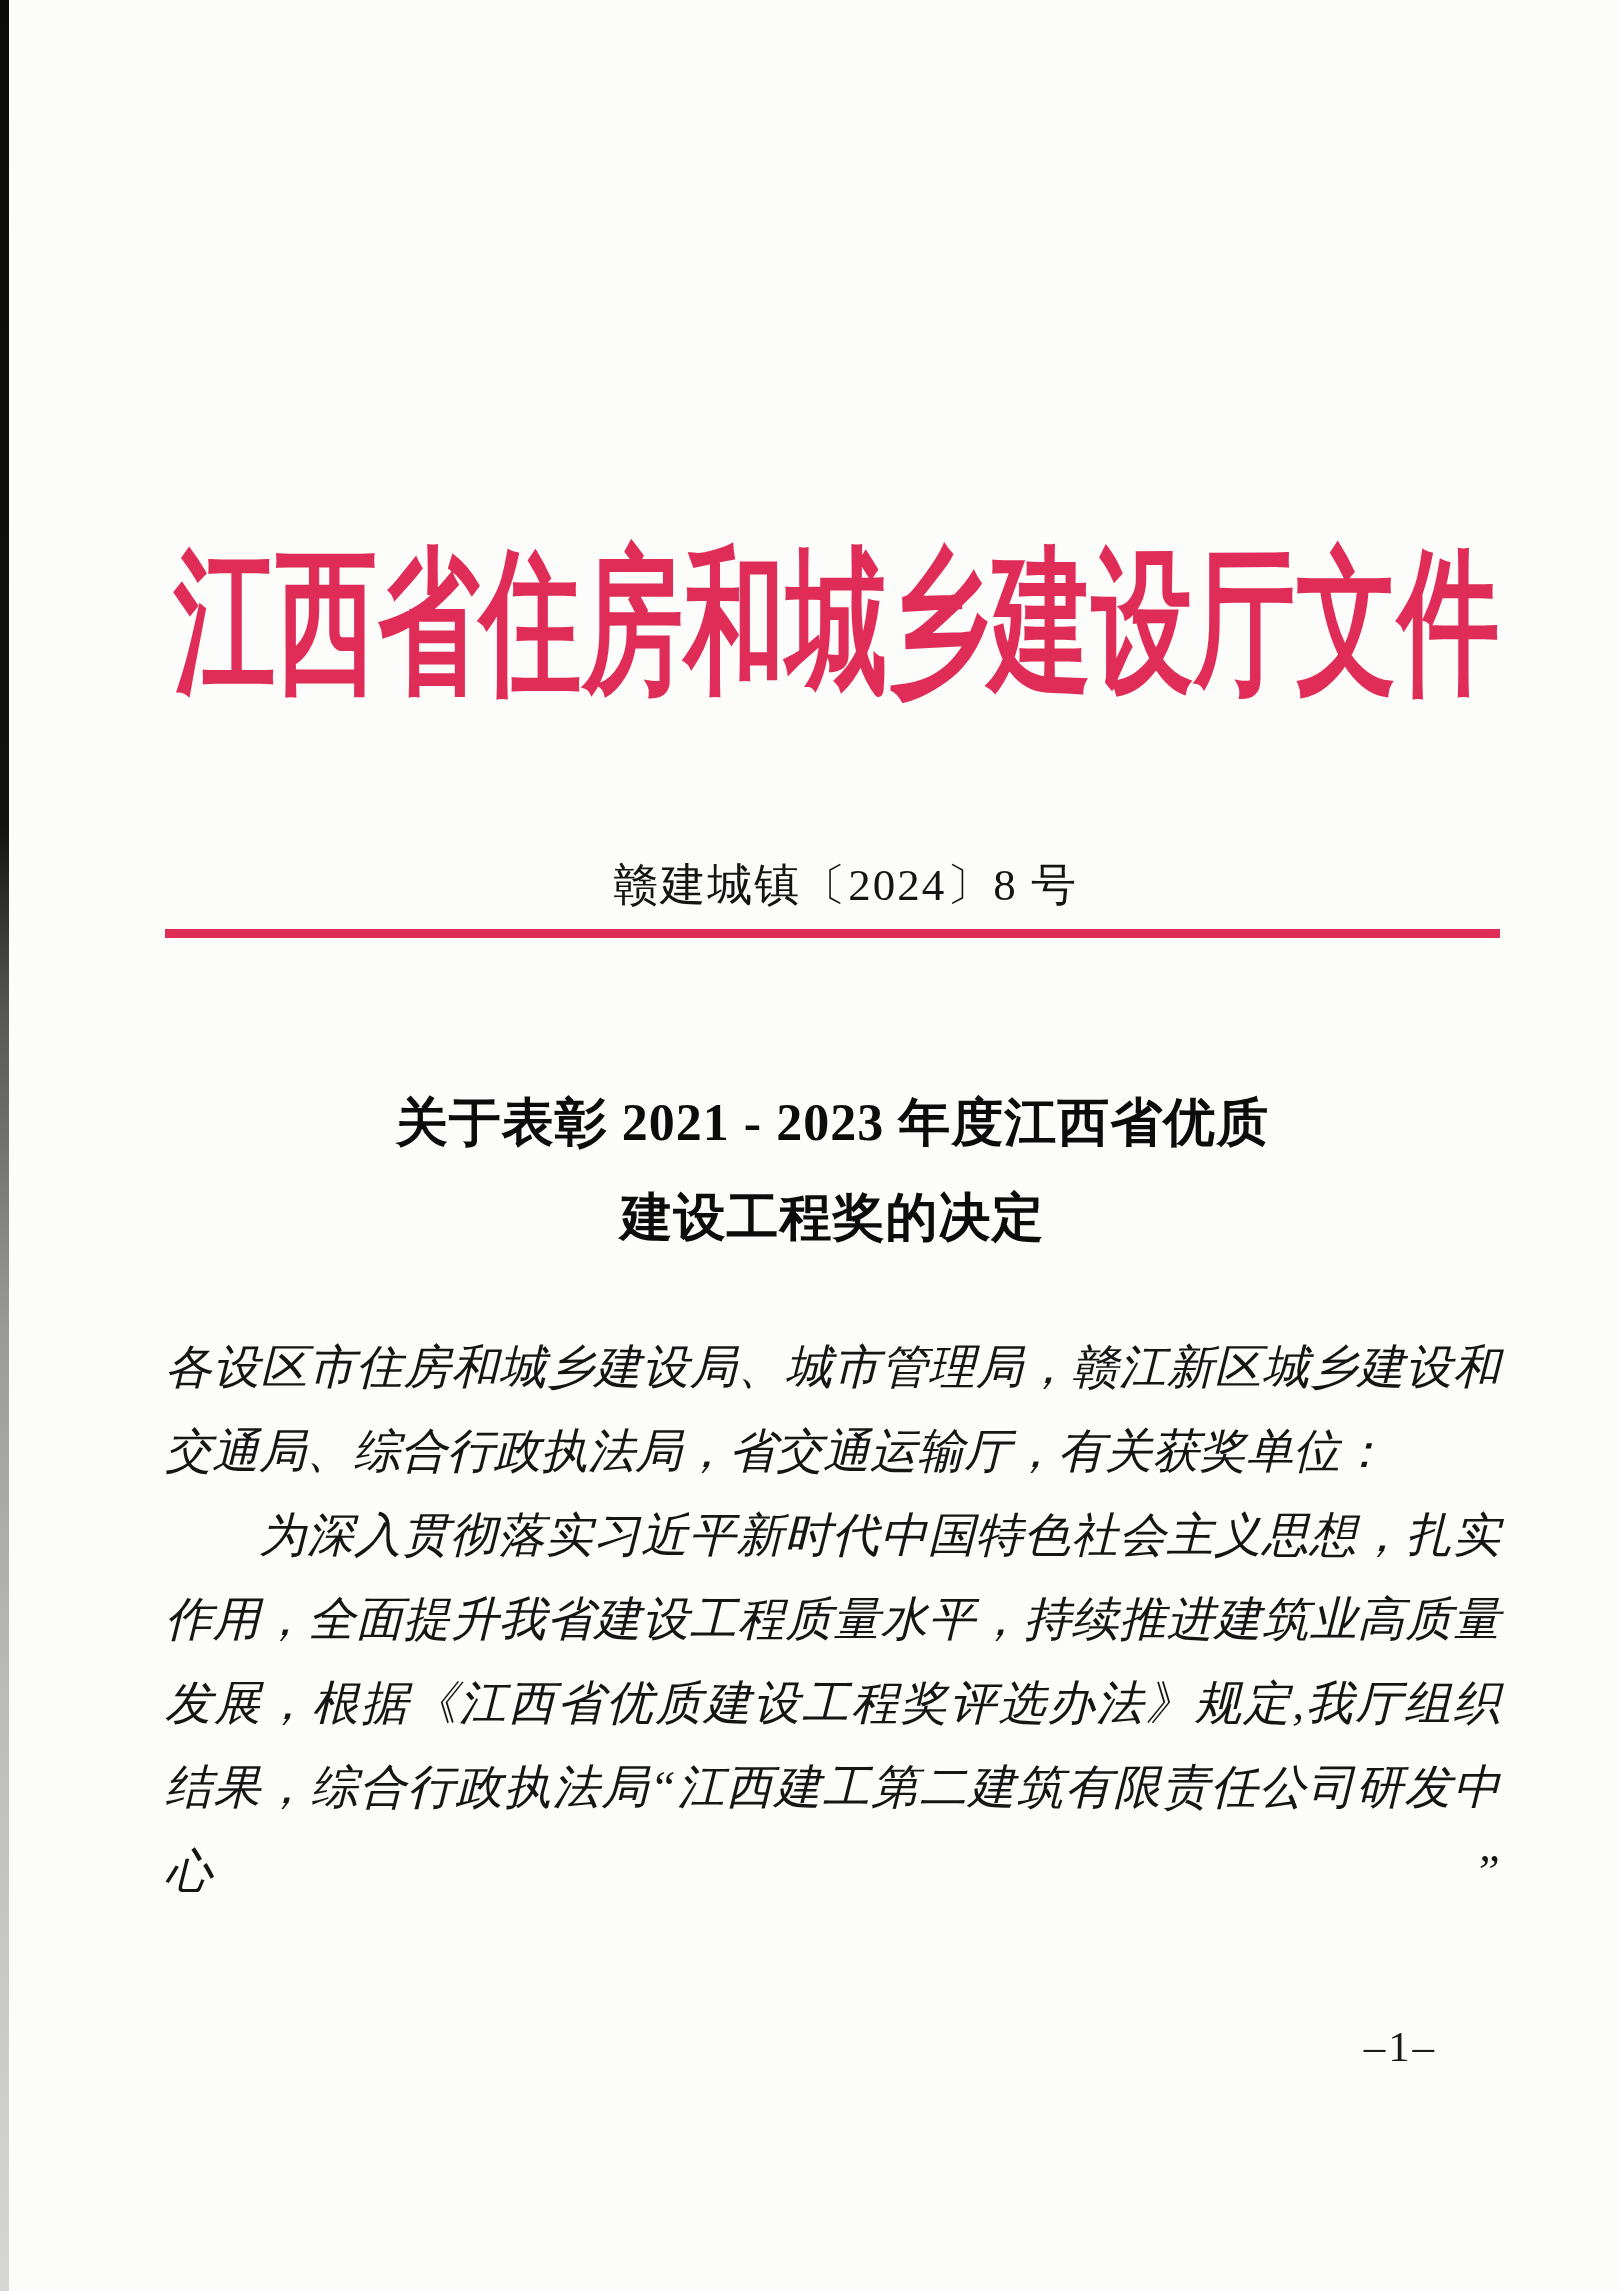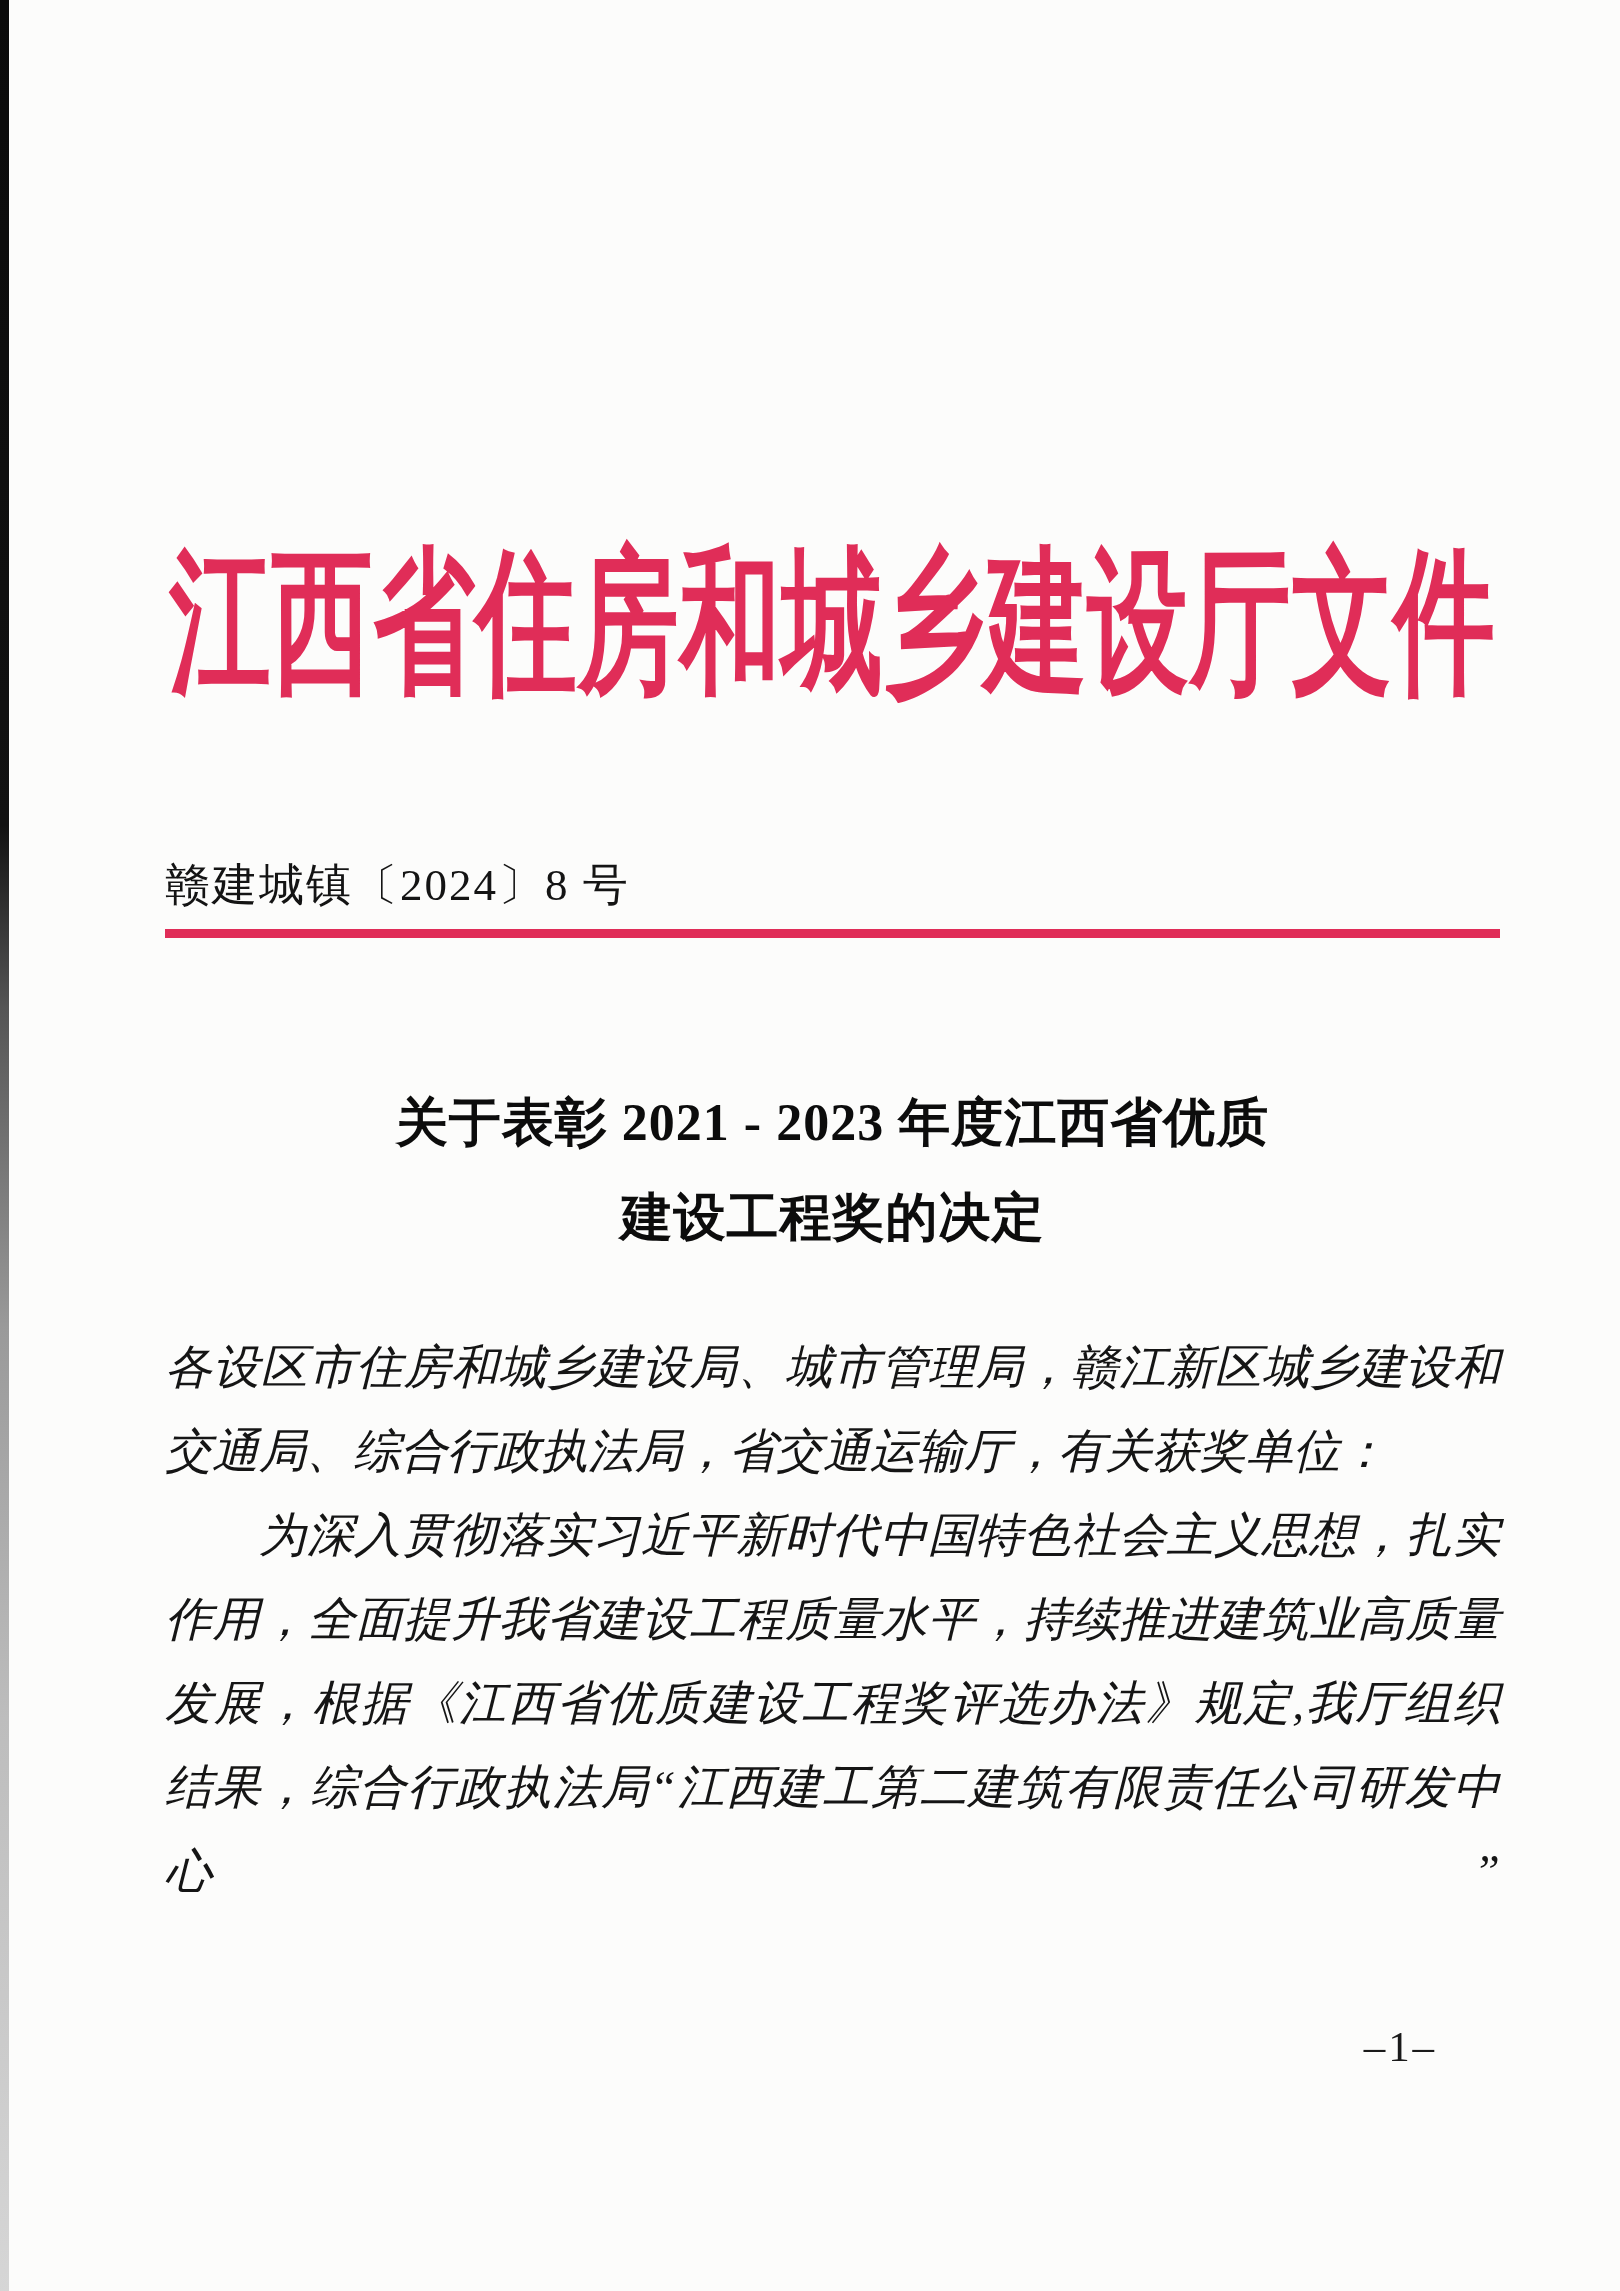--- a/index.html
+++ b/index.html
@@ -25,37 +25,38 @@
   .content {
     position: absolute;
     left: 165px; top: 0;
     width: 1335px; height: 100%;
   }
   
   .agency {
     position: absolute;
     top: 534px; left: 0;
     width: 100%; height: 181px;
-    display: flex; align-items: center; justify-content: center;
+    display: flex; align-items: center; justify-content: flex-end;
   }
   .agency-text {
     display: inline-block;
     font-size: 101px;
     font-weight: bold;
     color: var(--accent);
     white-space: nowrap;
     letter-spacing: 1px;
     transform: scaleY(1.56);
     transform-origin: center;
   }
   
   .docno {
     position: absolute;
-    top: 855px; left: 0;
+    top: 855px; left: 13px;
     width: 100%;
+    text-align: center;
     font-size: 45px;
     letter-spacing: 2px;
     color: #141414;
     white-space: nowrap;
   }
   
   .divider {
     position: absolute;
     top: 929px; left: 0;
     width: 100%; height: 8.8px;

